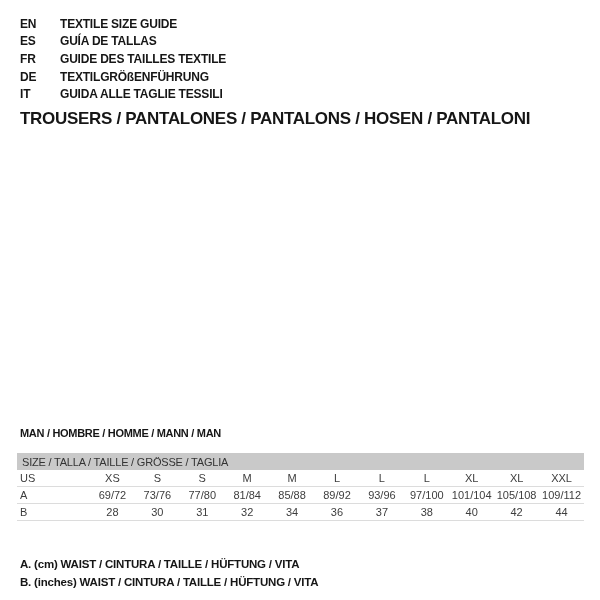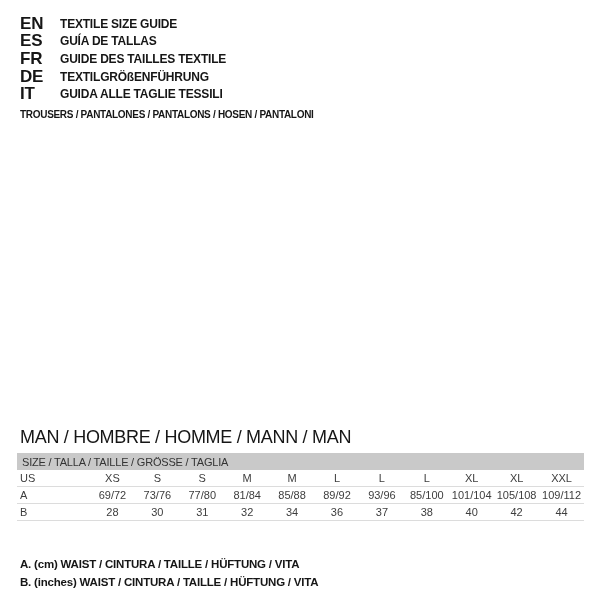--- a/index.html
+++ b/index.html
@@ -4,39 +4,39 @@
 <style>
   html,body { margin:0; padding:0; background:#ffffff; }
   .page {
     position:relative; width:600px; height:600px; background:#ffffff;
     font-family:"Liberation Sans", sans-serif; overflow:hidden;
     color:#161616;
   }
   
   .lang-block { position:absolute; left:20px; top:15px; }
   .lang-row { display:flex; height:17.6px; align-items:center; }
-  .lang-code { display:inline-block; width:40px; font-weight:bold; font-size:17px; letter-spacing:-0.2px; }
+  .lang-code { display:inline-block; width:40px; font-weight:bold; font-size:12px; letter-spacing:-0.2px; }
   .lang-label { font-weight:bold; font-size:12px; letter-spacing:-0.2px; white-space:nowrap;text-align:right; }
 
   .category-title {
     position:absolute; left:20px; top:109px;
-    font-weight:bold; font-size:10px; letter-spacing:-0.3px; white-space:nowrap;
+    font-weight:bold; font-size:17px; letter-spacing:-0.3px; white-space:nowrap;
   }
 
   
   .figure-wrap { position:absolute; left:400px; top:0; width:200px; height:420px; }
   .figure-wrap svg { position:absolute; left:0; top:0; }
   .ab-label {
     position:absolute; left:161px; top:154px;
     font-size:11.5px; letter-spacing:0.2px; color:#1a1a1a;
   }
 
   .gender-title {
     position:absolute; left:20px; top:427px;
-    font-weight:normal; font-size:18px; letter-spacing:-0.3px; white-space:nowrap;
+    font-weight:bold; font-size:11px; letter-spacing:-0.3px; white-space:nowrap;
   }
 
   
   .size-table {
     position:absolute; left:17px; top:453px; width:567px;
     border-collapse:collapse; table-layout:fixed;
     font-size:11px; color:#3d3d3d;
   }
   .size-table thead th {
     background:#c9c9c9; text-align:left; font-weight:normal;
@@ -115,21 +115,21 @@
         </tr>
         <tr>
           <td class="row-label">A</td>
           <td>69/72</td>
           <td>73/76</td>
           <td>77/80</td>
           <td>81/84</td>
           <td>85/88</td>
           <td>89/92</td>
           <td>93/96</td>
-          <td>85/100</td>
+          <td>97/100</td>
           <td>101/104</td>
           <td>105/108</td>
           <td>109/112</td>
         </tr>
         <tr>
           <td class="row-label">B</td>
           <td>28</td>
           <td>30</td>
           <td>31</td>
           <td>32</td>

